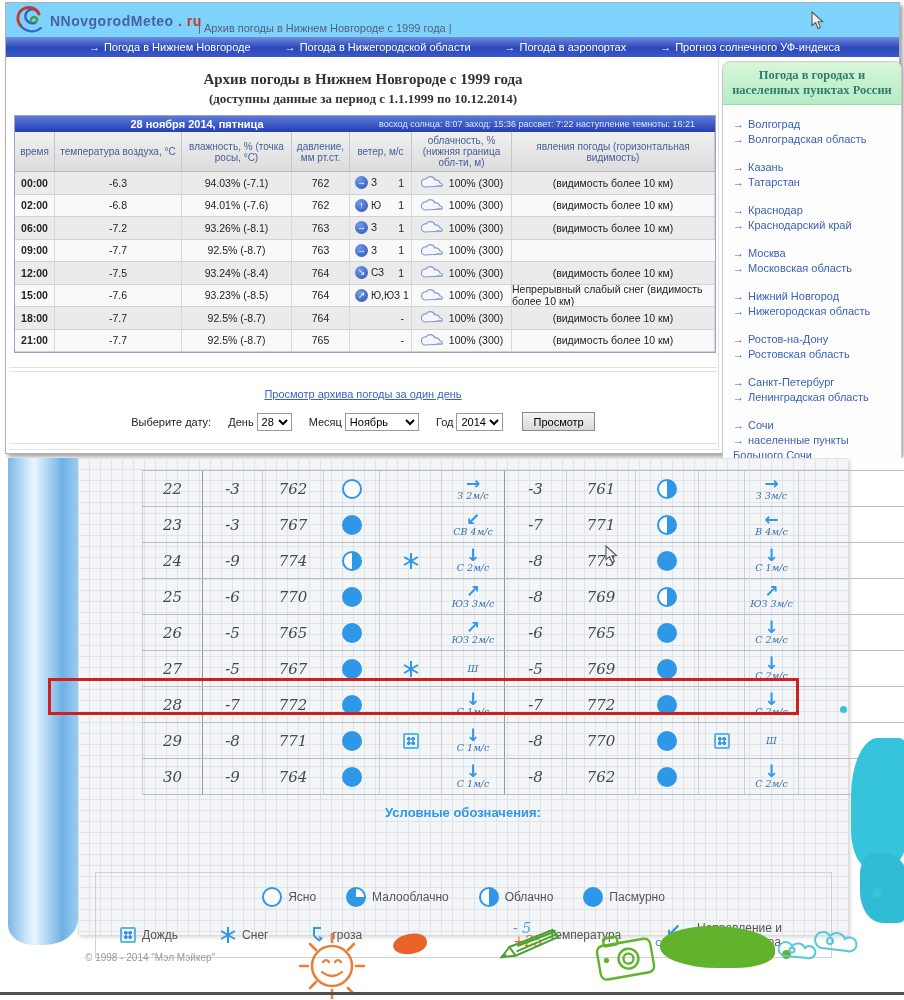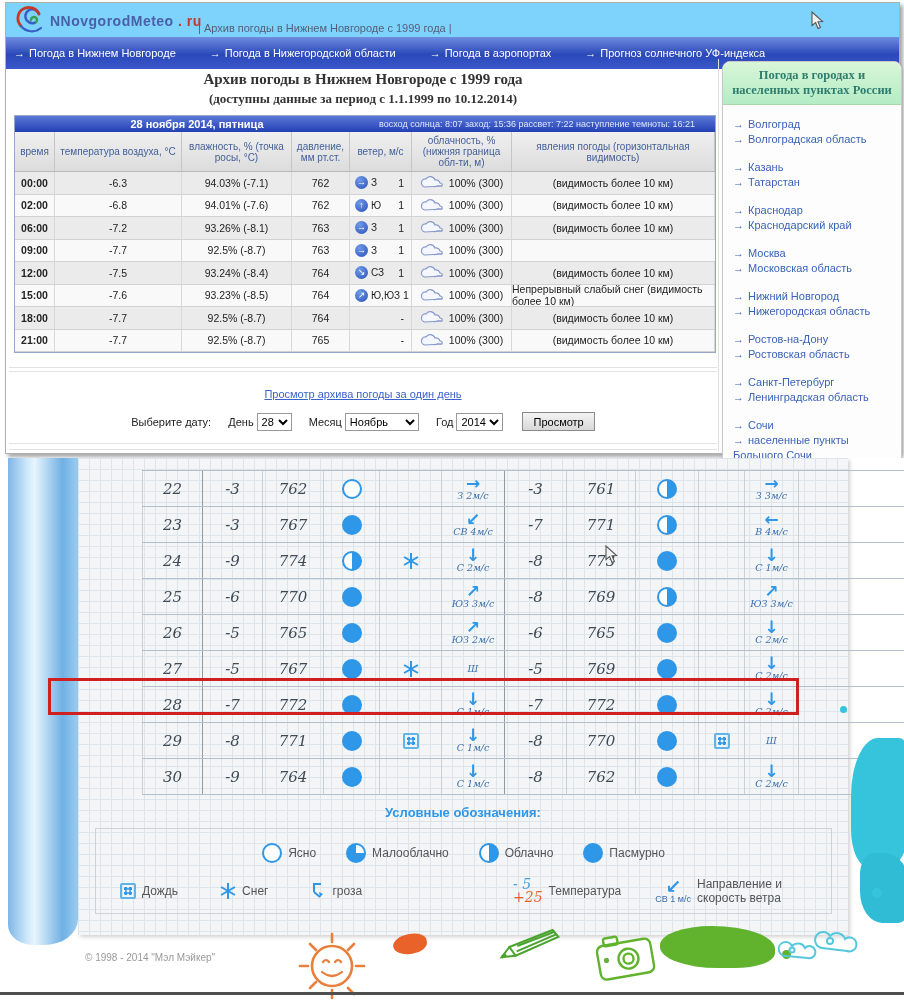--- a/index.html
+++ b/index.html
@@ -6,22 +6,22 @@
     font-family:"Liberation Sans",sans-serif;position:relative;}
   
   .page{position:absolute;left:5px;top:2px;width:893px;height:450px;background:#fff;
     border:1px solid #b0b0b0;box-shadow:3px 3px 4px rgba(0,0,0,.35);}
   .site-header{position:absolute;left:0;top:0;width:100%;height:34px;background:#7dd3fc;}
   .logo-swirl{position:absolute;left:6px;top:1px;}
   .brand{position:absolute;left:44px;top:10px;font-size:14px;font-weight:bold;letter-spacing:.5px;}
   .brand .b1{color:#4a5fa8;}
   .brand .b2{color:#c43a2a;}
   .tagline{position:absolute;left:192px;top:19px;font-size:11px;color:#555e78;}
-  .navbar{position:absolute;left:0;top:34px;width:100%;height:32px;
-    background:linear-gradient(#6e8ce0,#2a48b8 55%,#3a58cc);display:flex;align-items:center;gap:34px;padding-left:8px;box-sizing:border-box;}
+  .navbar{position:absolute;left:0;top:34px;width:100%;height:20px;
+    background:linear-gradient(#6e8ce0,#2a48b8 55%,#3a58cc);display:flex;align-items:center;gap:34px;padding-left:24px;box-sizing:border-box;justify-content:center;}
   .nav-item{color:#fff;font-size:11px;white-space:nowrap;cursor:pointer;}
   .nav-item .arr{margin-right:4px;}
   
   .main-col{position:absolute;left:3px;top:56px;width:708px;}
   .vdiv{position:absolute;left:712px;top:56px;bottom:2px;width:1px;background:#e0e0e0;}
   .title1{text-align:center;font-family:"Liberation Serif",serif;font-weight:bold;font-size:15px;color:#333;margin-top:12px;}
   .title2{text-align:center;font-family:"Liberation Serif",serif;font-weight:bold;font-size:13px;color:#333;margin-top:3px;}
   .wtable{margin:8px 0 0 5px;width:700px;border:1px solid #9aa6c8;}
   .datebar{height:16px;background:linear-gradient(#5b78d8,#2340b4);display:flex;align-items:center;}
   .datebar .d-left{width:52%;text-align:center;color:#fff;font-size:11px;font-weight:bold;}
@@ -624,21 +624,21 @@
           </div>
     <div class="nc"></div>
     <div class="nc nw">
             <span class="narrow">↓</span>
             <span class="nwt">С 2м/с</span>
           </div>
   </div>
 </div>
 
     <div class="legend-title" style="left:0;width:770px;">Условные обозначения:</div>
-    <div class="legend-box" style="left:17px;width:735px;">
+    <div class="legend-box" style="left:17px;width:735px;margin-top:44px;">
       <div class="lg-row1">
         <div class="lg-item">
             <span class="cloud cloud-clear"></span>
             <span>Ясно</span>
           </div>
         <div class="lg-item">
             <span class="cloud cloud-quarter"></span>
             <span>Малооблачно</span>
           </div>
         <div class="lg-item">

